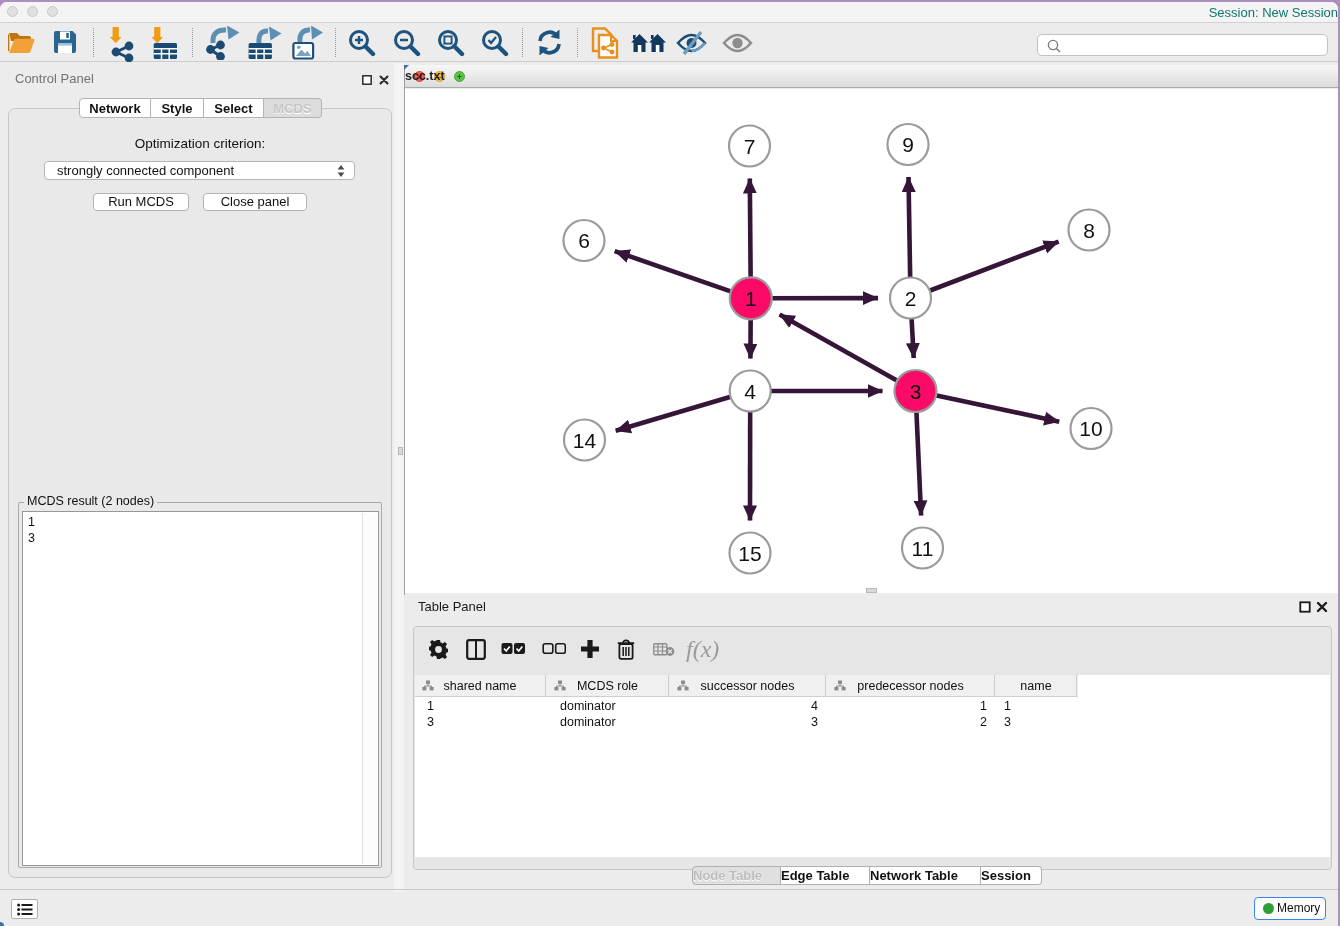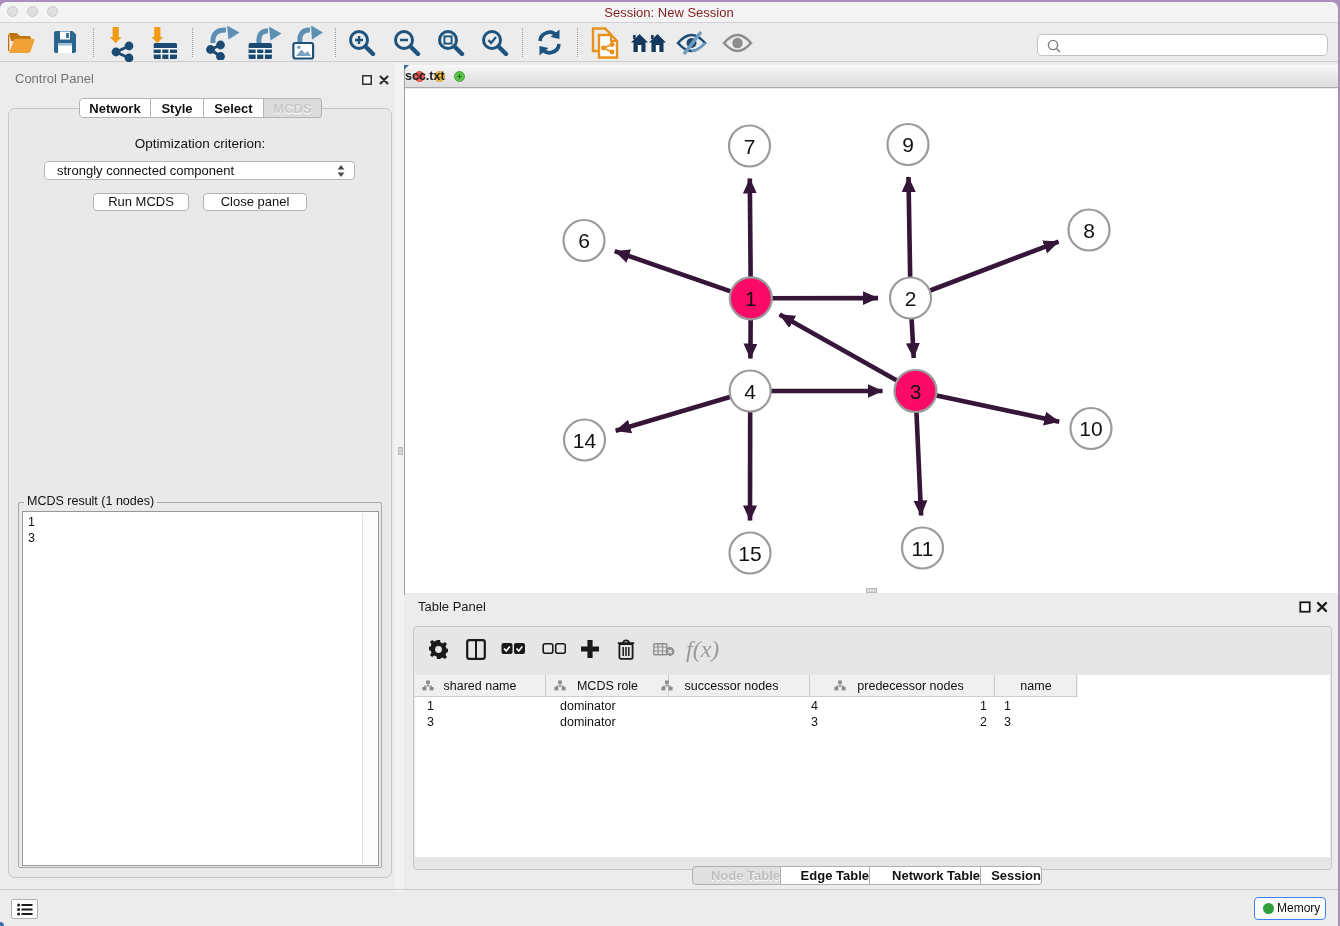--- a/index.html
+++ b/index.html
@@ -3,21 +3,21 @@
 <meta charset="utf-8">
 <style>
 * { margin:0; padding:0; box-sizing:border-box; }
 html,body { width:1340px; height:926px; overflow:hidden; }
 body { background:#ab8fbe; font-family:"Liberation Sans", sans-serif; position:relative; }
 .abs { position:absolute; }
 #win { position:absolute; left:0; top:2px; width:1338px; height:924px; background:#ececec; border-radius:7px 7px 0 0; overflow:hidden; }
 
 #titlebar { position:absolute; left:0; top:0; width:100%; height:21px; background:#f5f4f5; border-bottom:1px solid #d2d0d2; }
 .tl { position:absolute; top:4px; width:11px; height:11px; border-radius:50%; background:#e1dfe1; border:1px solid #c9c7c9; }
-#title-text { position:absolute; top:3px; left:0; width:100%; text-align:center; font-size:13px; color:#7f1d1d; }
+#title-text { position:absolute; top:3px; left:0; width:100%; text-align:right; font-size:13px; color:#0f766e; }
 
 #toolbar { position:absolute; left:0; top:21px; width:100%; height:39px; background:#ececec; border-bottom:1px solid #cdcccd; }
 .tsep { position:absolute; top:5px; height:29px; width:0; border-left:1px dotted #9a9a9a; }
 .ticon { position:absolute; top:5px; }
 #searchbox { position:absolute; left:1037px; top:11px; width:291px; height:22px; background:#fff; border:1px solid #c3c1c3; border-radius:5px; }
 
 #cp-title { position:absolute; left:15px; top:69px; font-size:13px; color:#737373; }
 #cp-tabs { position:absolute; left:79px; top:96px; height:28px; }
 .cptab { float:left; height:20px; line-height:19px; font-size:13px; font-weight:bold; text-align:center; background:#ffffff; border:1px solid #b4b4b4; border-left:none; color:#111; }
 .cptab.first { border-left:1px solid #b4b4b4; border-radius:4px 0 0 4px; }
@@ -42,21 +42,21 @@
 
 #tp-title { position:absolute; left:418px; top:597px; font-size:13px; color:#1a1a1a; }
 #tp-body { position:absolute; left:413px; top:624px; width:919px; height:244px; background:#e6e6e6; border:1px solid #c6c6c6; border-radius:4px; }
 #tp-table { position:absolute; left:1px; top:47.5px; width:915px; height:182px; background:#fff; }
 #tp-header { position:absolute; left:0; top:0; width:663px; height:22px; background:#f0f0f0; border-bottom:1px solid #cfcfcf; }
 .th { position:absolute; top:0; height:22px; border-right:1px solid #cdcdcd; font-size:12.5px; color:#111; text-align:center; line-height:22px; }
 .thi { position:absolute; left:7px; top:5px; }
 .td { position:absolute; font-size:12.5px; color:#111; height:16px; line-height:16px; }
 
 #bot-tabs { position:absolute; left:692px; top:864px; height:19px; }
-.btab { float:left; height:19px; line-height:18px; font-size:13px; font-weight:bold; text-align:right; background:#fff; border:1px solid #b0b0b0; border-left:none; color:#111; }
+.btab { float:left; height:19px; line-height:18px; font-size:13px; font-weight:bold; text-align:left; background:#fff; border:1px solid #b0b0b0; border-left:none; color:#111; }
 .btab.first { border-left:1px solid #b0b0b0; border-radius:4px 0 0 4px; }
 .btab.last { border-radius:0 4px 4px 0; }
 .btab.sel { background:#e0e0e0; color:#bdbdbd; text-shadow:0 1px 0 #fff; }
 
 #statusline { position:absolute; left:0; top:887px; width:100%; border-top:1px solid #c9c9c9; }
 #listbtn { position:absolute; left:11px; top:897px; width:27px; height:20px; background:#fdfdfd; border:1px solid #b0b0b0; border-radius:2px; }
 #membtn { position:absolute; left:1254px; top:895px; width:72px; height:23px; background:#fdfdfd; border:1px solid #3b82f6; border-radius:4px; font-size:12px; color:#111; }
 svg text { font-family:"Liberation Sans", sans-serif; }
 </style>
 </head>
@@ -217,21 +217,21 @@
   <div id="opt-label">Optimization criterion:</div>
   <div id="opt-select">strongly connected component
     <svg class="abs" style="right:9px;top:3px" width="8" height="12" viewBox="0 0 8 12">
       <path d="M4 0 L7.4 4.4 H0.6 Z" fill="#4a4a4a"></path>
         <path d="M4 12 L7.4 7.6 H0.6 Z" fill="#4a4a4a"></path>
     </svg>
   </div>
   <div class="cp-btn" style="left:93px;width:96px">Run MCDS</div>
   <div class="cp-btn" style="left:203px;width:104px">Close panel</div>
   <div id="mcds-group"></div>
-  <div id="mcds-label">MCDS result (1 nodes)</div>
+  <div id="mcds-label">MCDS result (2 nodes)</div>
   <div id="mcds-list">1<br>3<div id="mcds-scroll"></div></div>
 
   <div id="netwin">
     <div id="nw-titlebar">
       <div class="mac" style="left:9px; background:#ee6156; border:0.5px solid #ce4a40; color:#891e16;">✕</div>
       <div class="mac" style="left:29px; background:#f5bd45; border:0.5px solid #d9a339; color:#9a6a10;">−</div>
       <div class="mac" style="left:49px; background:#5bc24a; border:0.5px solid #48a83a; color:#1d6512;">+</div>
       <div id="nw-title">scc.txt</div>
     </div>
     <div id="nw-canvas">
@@ -345,21 +345,21 @@
               <rect x="0.4" y="7" width="4" height="3.4" fill="#8a8a8a"></rect>
               <rect x="7.6" y="7" width="4" height="3.4" fill="#8a8a8a"></rect>
               <path d="M6,4 v2 M2.4,7 v-1 h7.2 v1" stroke="#8a8a8a" stroke-width="1" fill="none"></path>
             </svg><span>shared name</span></div>
         <div class="th" style="left:132px;width:122px"><svg class="thi" width="12" height="11" viewBox="0 0 12 11">
               <rect x="4" y="0.5" width="4" height="3.4" fill="#8a8a8a"></rect>
               <rect x="0.4" y="7" width="4" height="3.4" fill="#8a8a8a"></rect>
               <rect x="7.6" y="7" width="4" height="3.4" fill="#8a8a8a"></rect>
               <path d="M6,4 v2 M2.4,7 v-1 h7.2 v1" stroke="#8a8a8a" stroke-width="1" fill="none"></path>
             </svg><span>MCDS role</span></div>
-        <div class="th" style="left:239px;width:156px"><svg class="thi" width="12" height="11" viewBox="0 0 12 11">
+        <div class="th" style="left:255px;width:156px"><svg class="thi" width="12" height="11" viewBox="0 0 12 11">
               <rect x="4" y="0.5" width="4" height="3.4" fill="#8a8a8a"></rect>
               <rect x="0.4" y="7" width="4" height="3.4" fill="#8a8a8a"></rect>
               <rect x="7.6" y="7" width="4" height="3.4" fill="#8a8a8a"></rect>
               <path d="M6,4 v2 M2.4,7 v-1 h7.2 v1" stroke="#8a8a8a" stroke-width="1" fill="none"></path>
             </svg><span>successor nodes</span></div>
         <div class="th" style="left:412px;width:168px"><svg class="thi" width="12" height="11" viewBox="0 0 12 11">
               <rect x="4" y="0.5" width="4" height="3.4" fill="#8a8a8a"></rect>
               <rect x="0.4" y="7" width="4" height="3.4" fill="#8a8a8a"></rect>
               <rect x="7.6" y="7" width="4" height="3.4" fill="#8a8a8a"></rect>
               <path d="M6,4 v2 M2.4,7 v-1 h7.2 v1" stroke="#8a8a8a" stroke-width="1" fill="none"></path>

